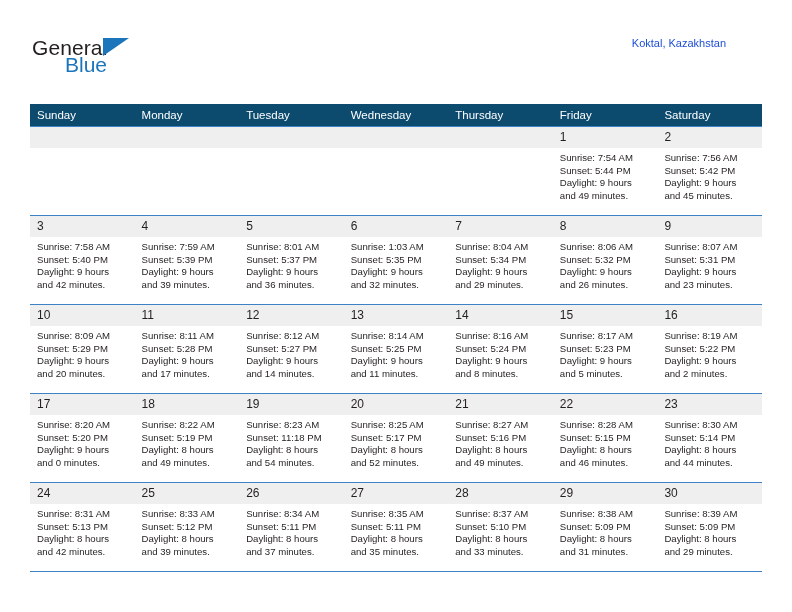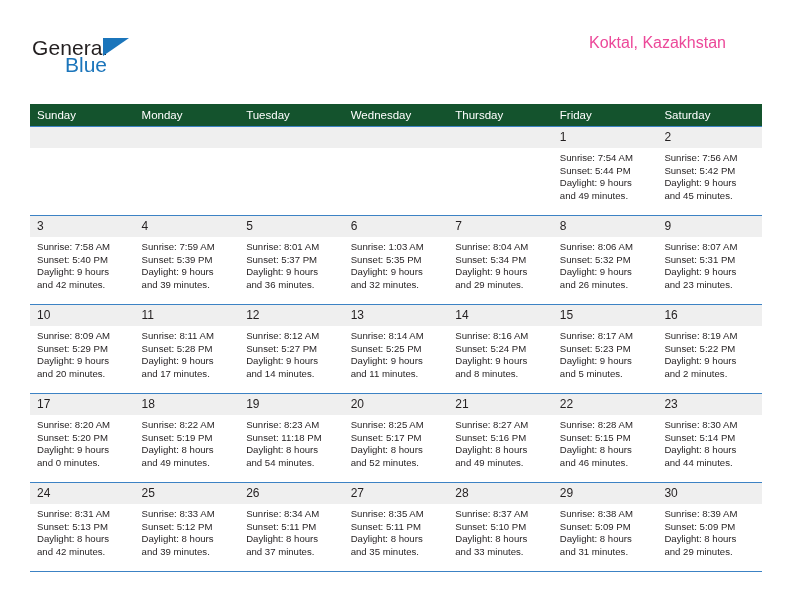--- a/index.html
+++ b/index.html
@@ -70,40 +70,40 @@
     text-align: right;
   }
   .cal-title {
     font-size: 28px;
     font-weight: normal;
     color: #231f20;
     line-height: 34px;
     white-space: nowrap;
   }
   .cal-subtitle {
-    font-size: 16px;
-    color: #ec4899;
+    font-size: 11px;
+    color: #1d4ed8;
     line-height: 20px;
     margin-top: 5px;
     white-space: nowrap;
   }
 
   
   .calendar {
     position: absolute;
     left: 30px;
     top: 104px;
     width: 732px;
     border-collapse: collapse;
     table-layout: fixed;
   }
   .calendar col { width: 104.57px; }
 
   thead th {
-    background: #14532d;
+    background: #0c4a6e;
     color: #ffffff;
     font-size: 11.5px;
     font-weight: normal;
     text-align: left;
     padding: 5px 0 5px 7px;
     height: 13px;
     box-sizing: border-box;
   }
 
   tbody td {

